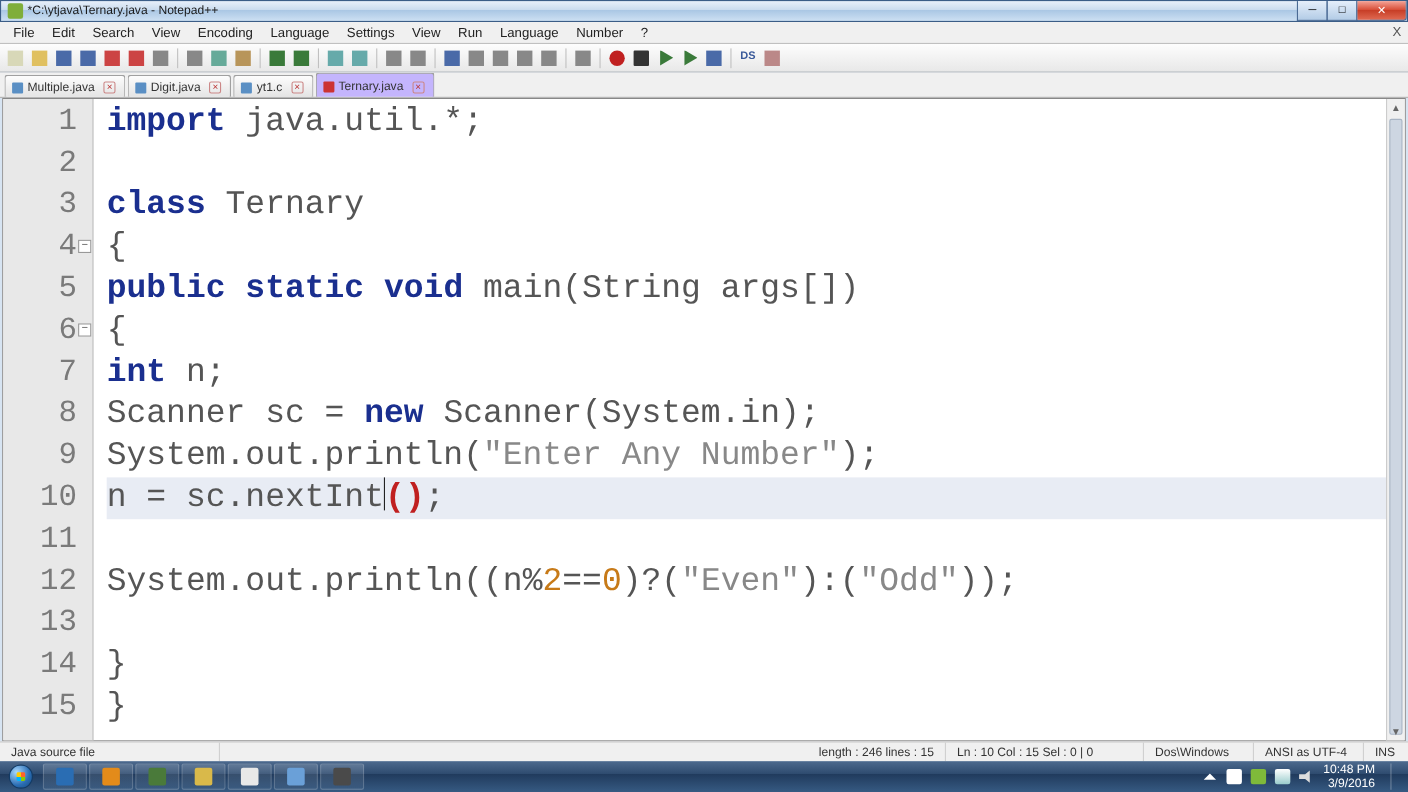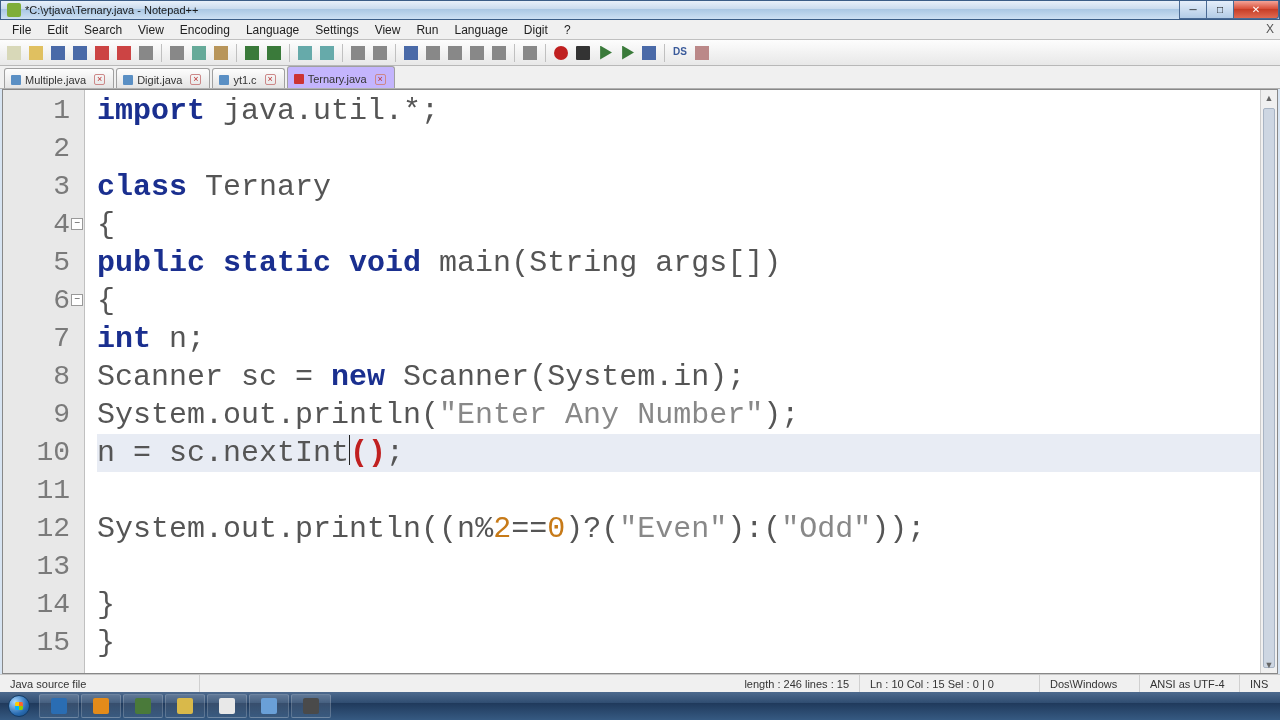--- a/index.html
+++ b/index.html
@@ -83,21 +83,21 @@
   <div class="menu-item">File</div>
   <div class="menu-item">Edit</div>
   <div class="menu-item">Search</div>
   <div class="menu-item">View</div>
   <div class="menu-item">Encoding</div>
   <div class="menu-item">Language</div>
   <div class="menu-item">Settings</div>
   <div class="menu-item">View</div>
   <div class="menu-item">Run</div>
   <div class="menu-item">Language</div>
-  <div class="menu-item">Digit</div>
+  <div class="menu-item">Number</div>
   <div class="menu-item">?</div>
   <div class="menu-close">X</div>
 </div>
 
 <div class="toolbar" id="toolbar">
     <div class="tb-btn">
       <div class="tb-glyph" style="background: rgb(216, 216, 184);"></div>
     </div>
     <div class="tb-btn">
       <div class="tb-glyph" style="background: rgb(224, 192, 96);"></div>
@@ -272,13 +272,25 @@
       <div class="task-btn">
         <div class="ic" style="background: rgb(232, 232, 232);"></div>
       </div>
       <div class="task-btn">
         <div class="ic" style="background: rgb(106, 160, 216);"></div>
       </div>
       <div class="task-btn">
         <div class="ic" style="background: rgb(74, 74, 74);"></div>
       </div>
     </div>
+  <div class="tray">
+    <div class="tray-ic" style="background:#fff;clip-path:polygon(50% 30%,90% 70%,10% 70%)"></div>
+    <div class="tray-ic" style="background:#fff"></div>
+    <div class="tray-ic" style="background:#7fba3a"></div>
+    <div class="tray-ic" style="background:linear-gradient(#fff,#9cc)"></div>
+    <div class="tray-ic" style="background:#ddd;clip-path:polygon(0 35%,40% 35%,70% 10%,70% 90%,40% 65%,0 65%)"></div>
+    <div class="time-block">
+      <div>10:48 PM</div>
+      <div>3/9/2016</div>
+    </div>
+    <div style="width:8px;height:24px;border-left:1px solid rgba(255,255,255,0.3);margin-left:6px"></div>
+  </div>
 </div>
 
 </body></html>

